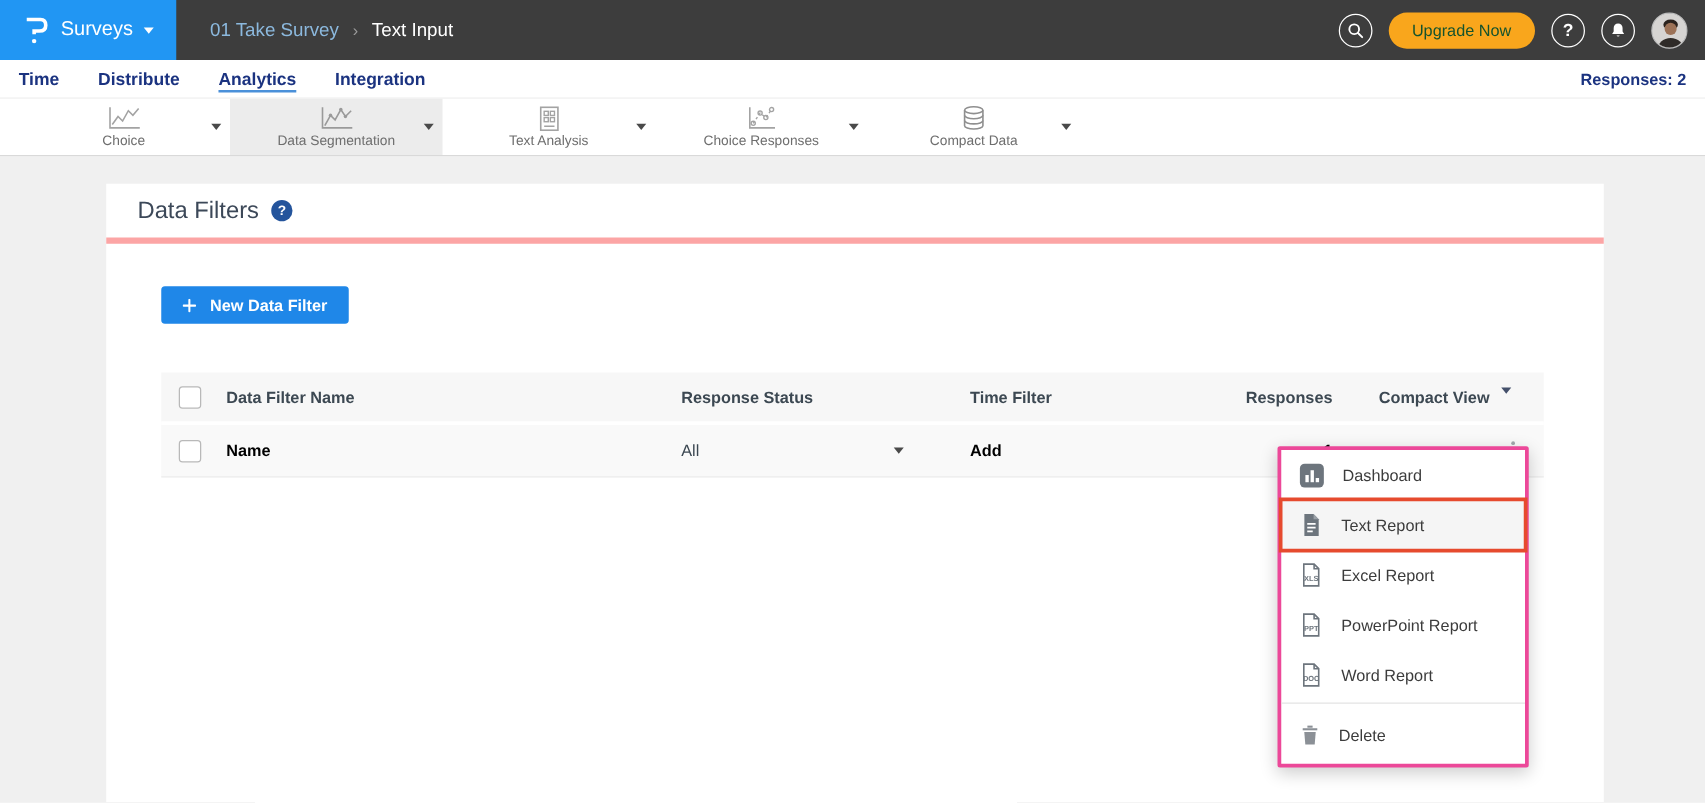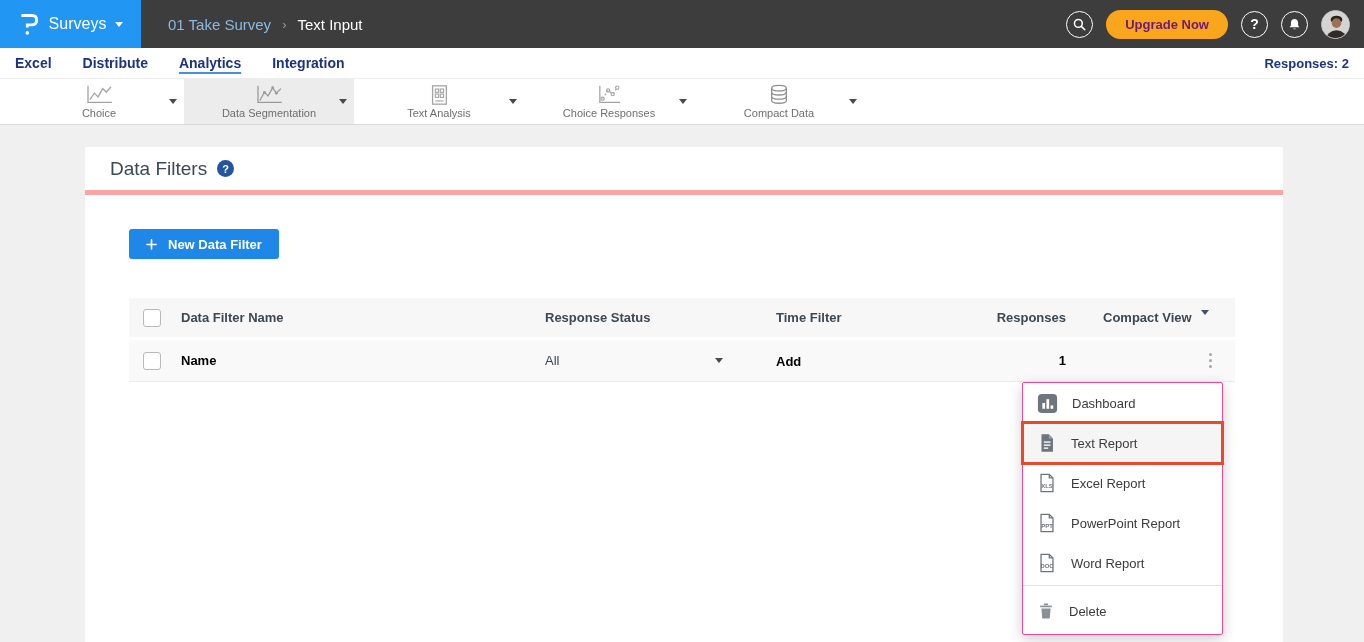--- a/index.html
+++ b/index.html
@@ -10,21 +10,21 @@
   .topbar { height:48px; background:#3d3d3d; display:flex; align-items:stretch; }
   .logo-area { width:141px; background:#2196f3; display:flex; align-items:center; justify-content:center; gap:9px; cursor:pointer; }
   .logo-area .product { color:#fff; font-size:16px; }
   .breadcrumb { display:flex; align-items:center; gap:11px; padding-left:27px; font-size:15px; }
   .crumb-survey { color:#8cb9de; cursor:pointer; }
   .crumb-sep { color:#9b9b9b; font-size:13px; }
   .crumb-page { color:#fff; }
   .topbar-right { margin-left:auto; display:flex; align-items:center; gap:13px; padding-right:14px; }
   .icon-circle { width:27px; height:27px; border:1.5px solid #fff; border-radius:50%; background:transparent;
     display:flex; align-items:center; justify-content:center; color:#fff; font-weight:bold; font-size:14px; cursor:pointer; }
-  .upgrade-btn { background:#f9a61c; color:#701a75; font-weight:700; font-size:13px; border:none; border-radius:15px;
+  .upgrade-btn { background:#f9a61c; color:#14532d; font-weight:400; font-size:13px; border:none; border-radius:15px;
     height:29px; padding:0 19px; cursor:pointer; font-family:inherit; }
   .avatar { width:29px; height:29px; border-radius:50%; overflow:hidden; border:1px solid #bbb; cursor:pointer; background:#d9d9d9; }
 
   
   .nav-row { height:31px; background:#fff; display:flex; align-items:center; padding:0 15px; border-bottom:1px solid #ededed; }
   .nav-tabs { display:flex; gap:31px; }
   .nav-tab { font-size:14px; font-weight:700; color:#1b3380; cursor:pointer; padding-bottom:1px; }
   .nav-tab.active { text-decoration:underline; text-decoration-color:#4a90d9; text-decoration-thickness:2px; text-underline-offset:4px; }
   .responses-count { margin-left:auto; color:#1b3380; font-size:13px; font-weight:700; }
 
@@ -59,21 +59,21 @@
   .cell-link { color:#000000; font-weight:700; font-size:13px; cursor:pointer; }
   .cell-plain { color:#3c4852; font-size:13px; }
   .select-box { display:flex; justify-content:space-between; align-items:center; width:186px; padding-left:8px; cursor:pointer; }
   .num-cell { text-align:right; padding-right:10px; }
   .view-dropdown { display:flex; align-items:flex-start; gap:9px; margin-left:27px; cursor:pointer; }
   .last-col { display:flex; align-items:center; }
   .kebab { margin-left:auto; margin-right:20px; display:flex; flex-direction:column; gap:2.5px; cursor:pointer; padding:3px; }
   .kebab i { width:3.5px; height:3.5px; border-radius:50%; background:#a2a7ac; display:block; }
 
   
-  .context-menu { position:absolute; left:1022px; top:382px; width:201px; background:#fff; border:1px solid #ec4899;
+  .context-menu { position:absolute; left:1022px; top:357px; width:201px; background:#fff; border:3px solid #ec4899;
     border-radius:2px; box-shadow:0 4px 14px rgba(0,0,0,.20); z-index:50; }
   .menu-item { height:40px; display:flex; align-items:center; gap:13px; padding:0 13px; font-size:13px; color:#3c3c3c; cursor:pointer; }
   .menu-item.highlighted { outline:3px solid #e64a2e; outline-offset:-1px; background:#f5f5f5; }
   .menu-divider { border-top:1px solid #e3e3e3; margin:2px 0; }
   .menu-item.delete-item { height:46px; }
 </style>
 </head>
 <body>
 
 <div class="screen">
@@ -115,21 +115,21 @@
           <ellipse cx="15" cy="9" rx="6" ry="4.2" fill="#2a221d"></ellipse>
           <circle cx="15" cy="12.5" r="5" fill="#9c7257"></circle>
           <path d="M4 30 a11 10 0 0 1 22 0 z" fill="#2f2b28"></path>
         </svg>
       </div>
     </div>
   </header>
 
   <nav class="nav-row">
     <div class="nav-tabs">
-      <span class="nav-tab">Excel</span>
+      <span class="nav-tab">Time</span>
       <span class="nav-tab">Distribute</span>
       <span class="nav-tab active">Analytics</span>
       <span class="nav-tab">Integration</span>
     </div>
     <span class="responses-count">Responses: 2</span>
   </nav>
 
   <div class="toolbar">
 
     <div class="tool-group">

